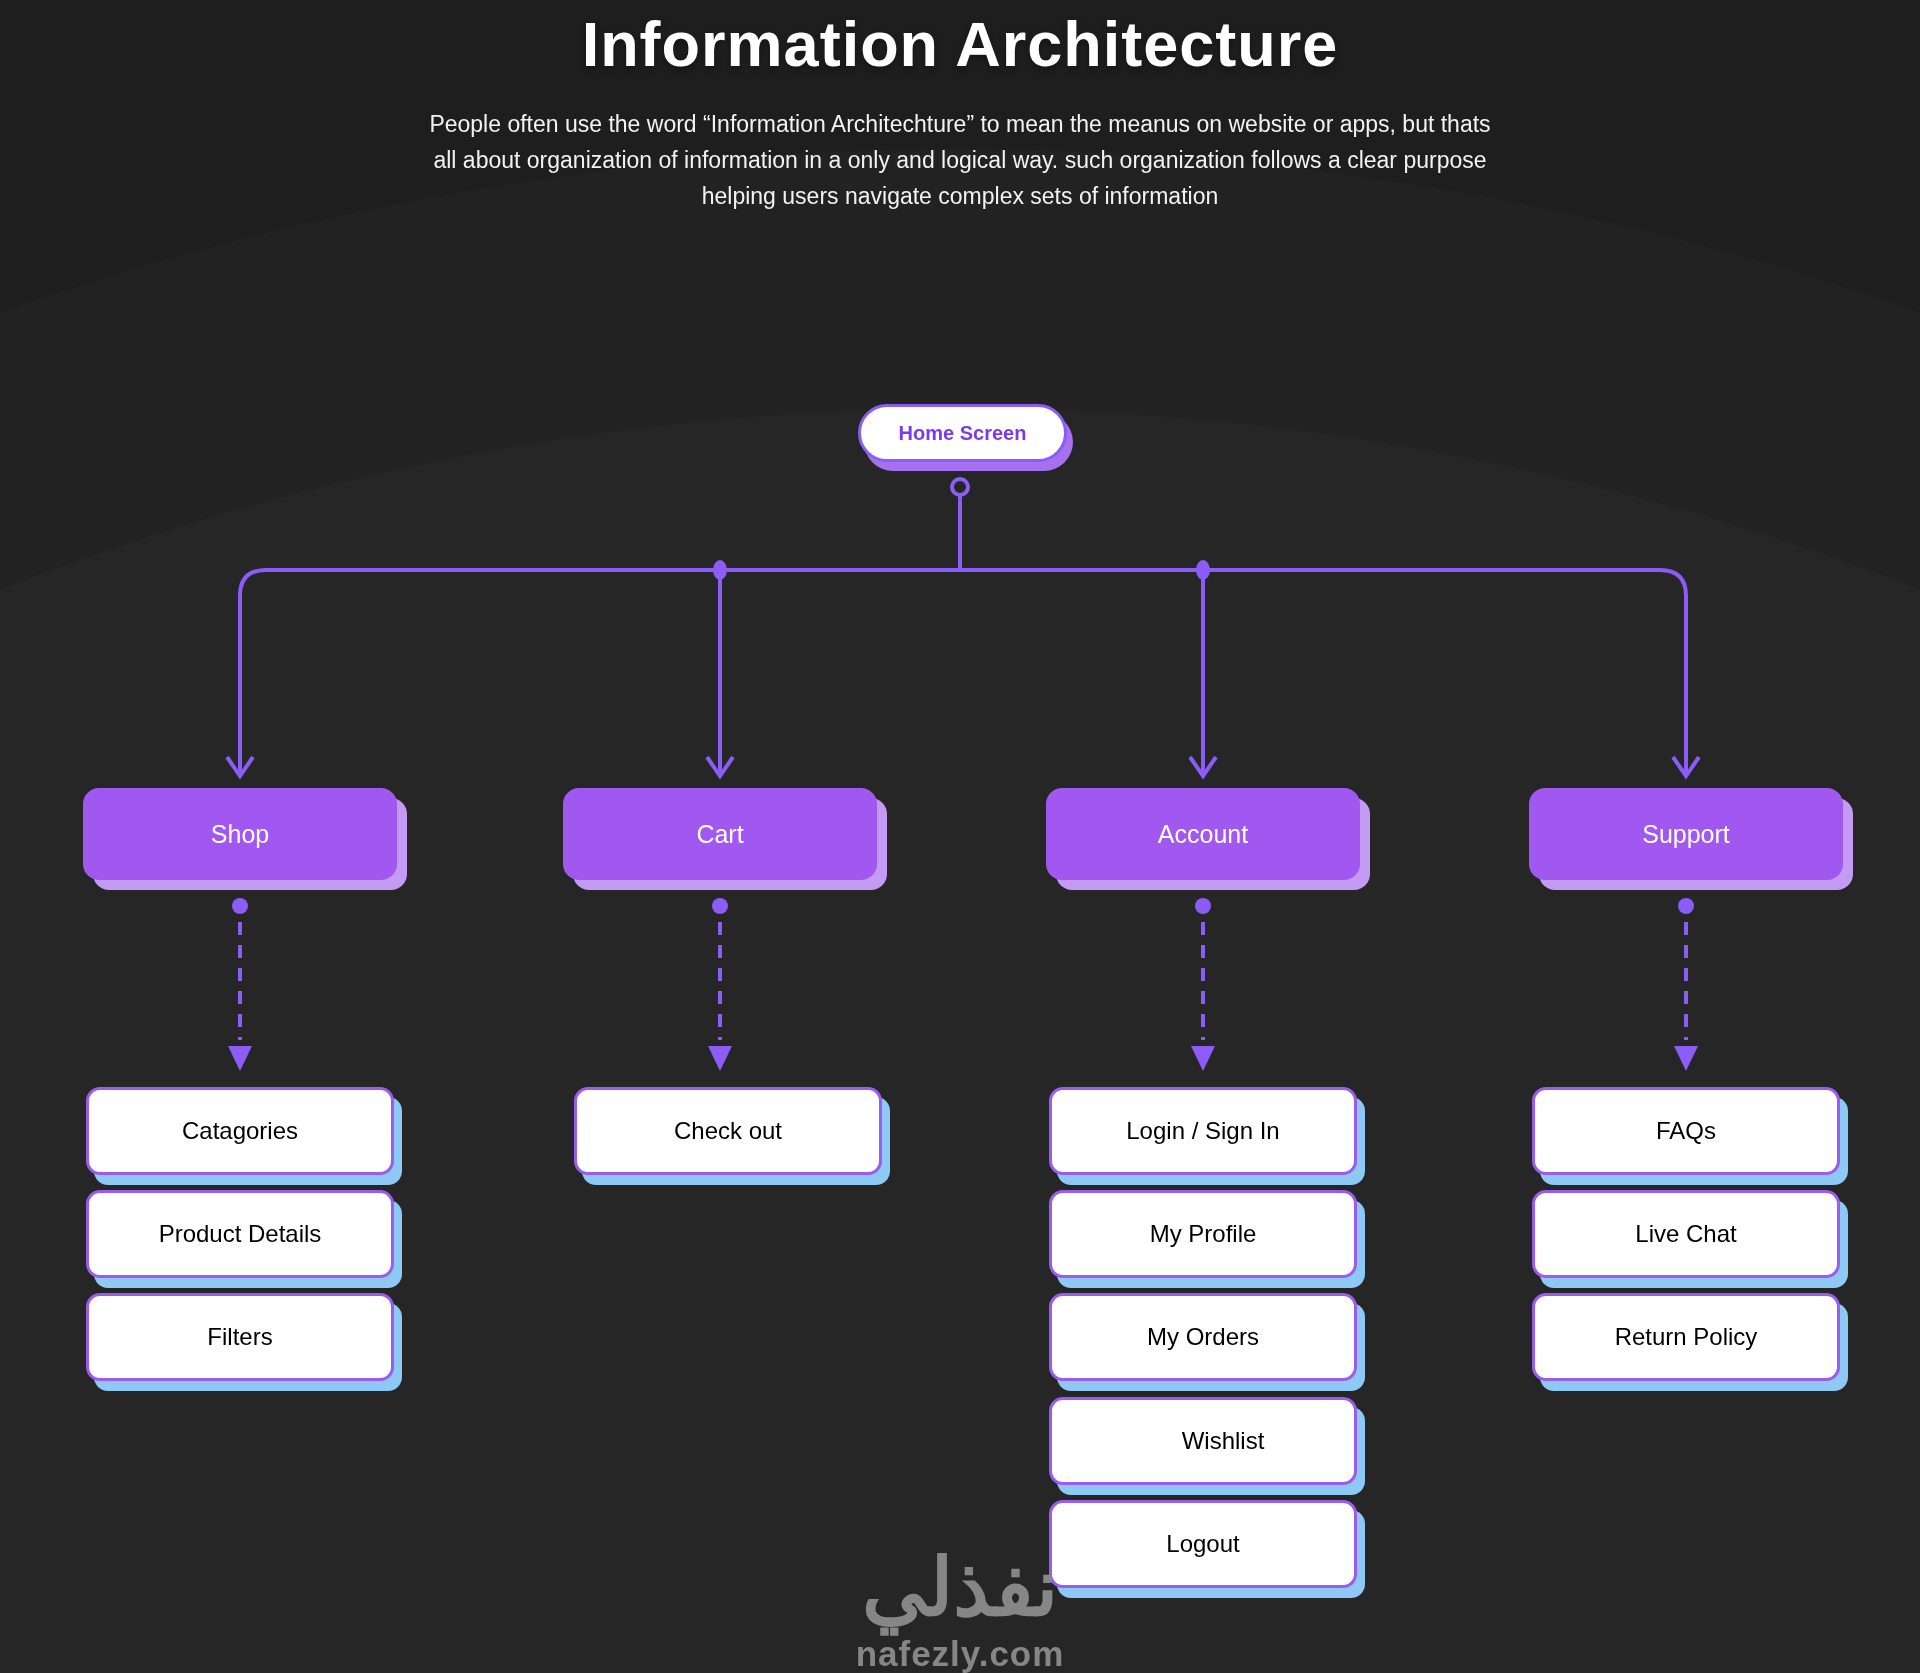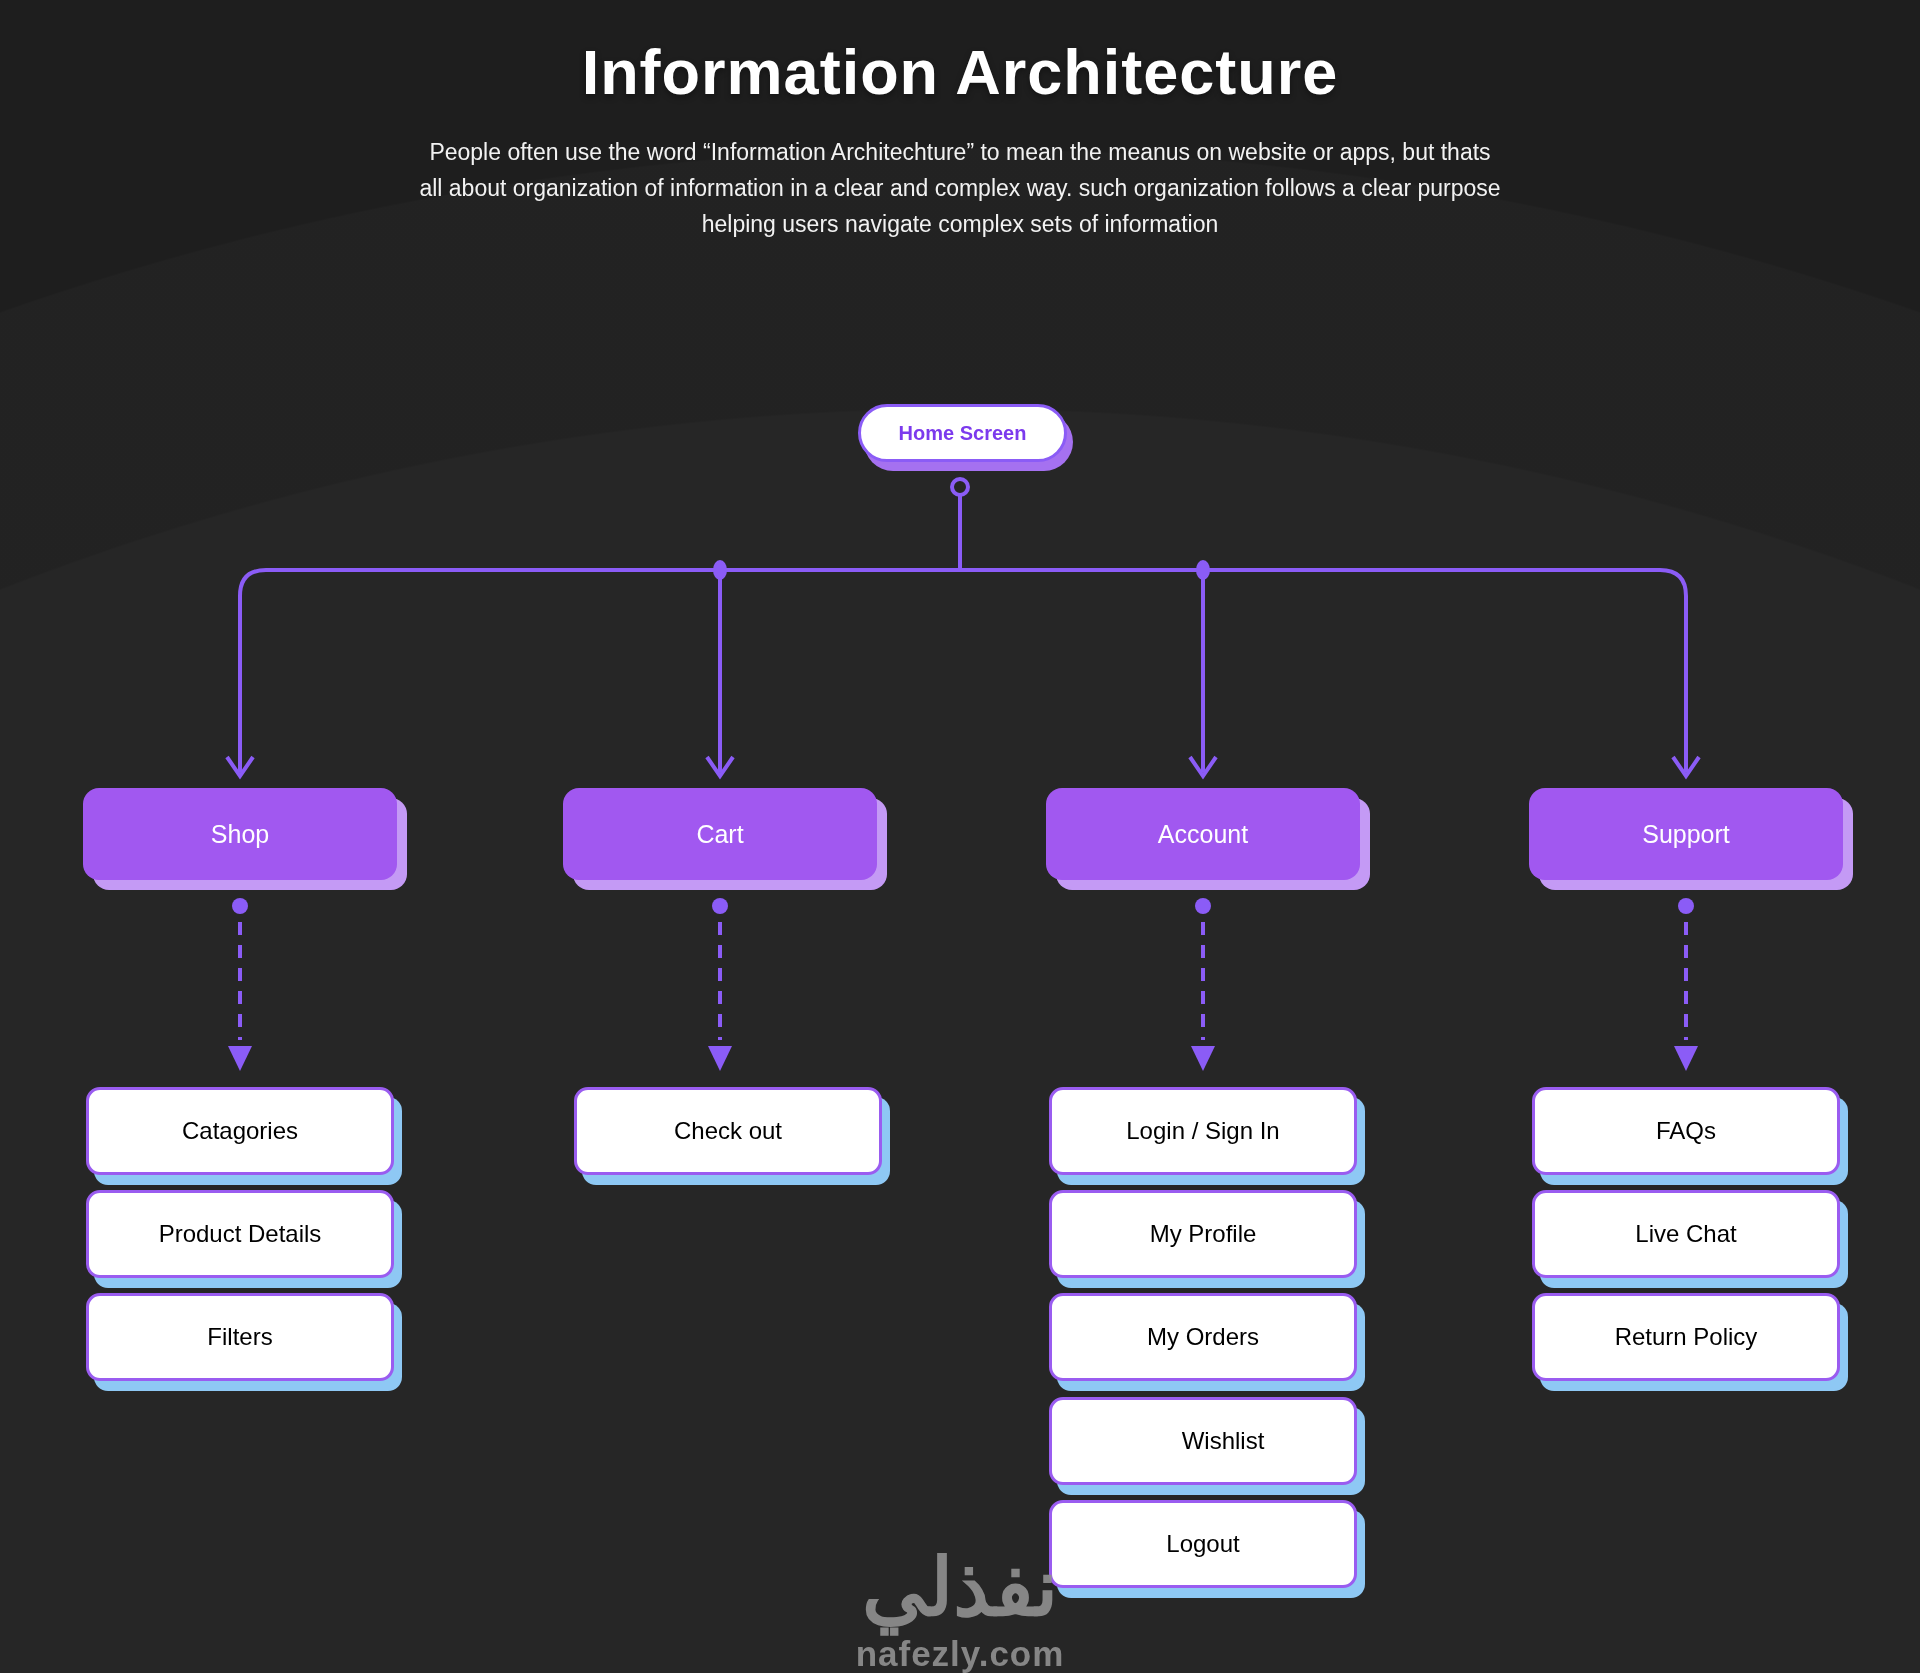--- a/index.html
+++ b/index.html
@@ -21,21 +21,21 @@
     background:radial-gradient(circle at 960px 3050px,
       rgba(0,0,0,0) 0px, rgba(0,0,0,0) 2640px,
       rgba(0,0,0,0.10) 2642px, rgba(0,0,0,0.10) 2900px,
       rgba(0,0,0,0.22) 2902px, rgba(0,0,0,0.22) 3400px);
     pointer-events:none;
   }
 
   .header{position:absolute;left:0;top:0;width:1920px;text-align:center;}
   .title{
     margin:0;
-    padding-top:36px;
+    padding-top:8px;
     font-size:63px;
     font-weight:800;
     letter-spacing:1px;
     color:#ffffff;
     text-shadow:0 3px 6px rgba(0,0,0,.35);
   }
   .desc{
     margin:26px auto 0;
     width:1240px;
     font-size:23px;
@@ -111,21 +111,21 @@
 </style>
 </head>
 <body>
 
 <div class="canvas">
 
   <div class="header">
     <h1 class="title">Information Architecture</h1>
     <p class="desc">
       <span>People often use the word “Information Architechture” to mean the meanus on website or apps, but thats</span>
-      <span>all about organization of information in a clear and complex way. such organization follows a clear purpose</span>
+      <span>all about organization of information in a only and logical way. such organization follows a clear purpose</span>
       <span>helping users navigate complex sets of information</span>
     </p>
   </div>
 
   <svg class="connectors" width="1920" height="1673" viewBox="0 0 1920 1673" fill="none">
     <g stroke="#8b5cf6" stroke-width="4" fill="none">
 
       <circle cx="960" cy="487" r="8"></circle>
       <path d="M960 496 L960 570"></path>
 

